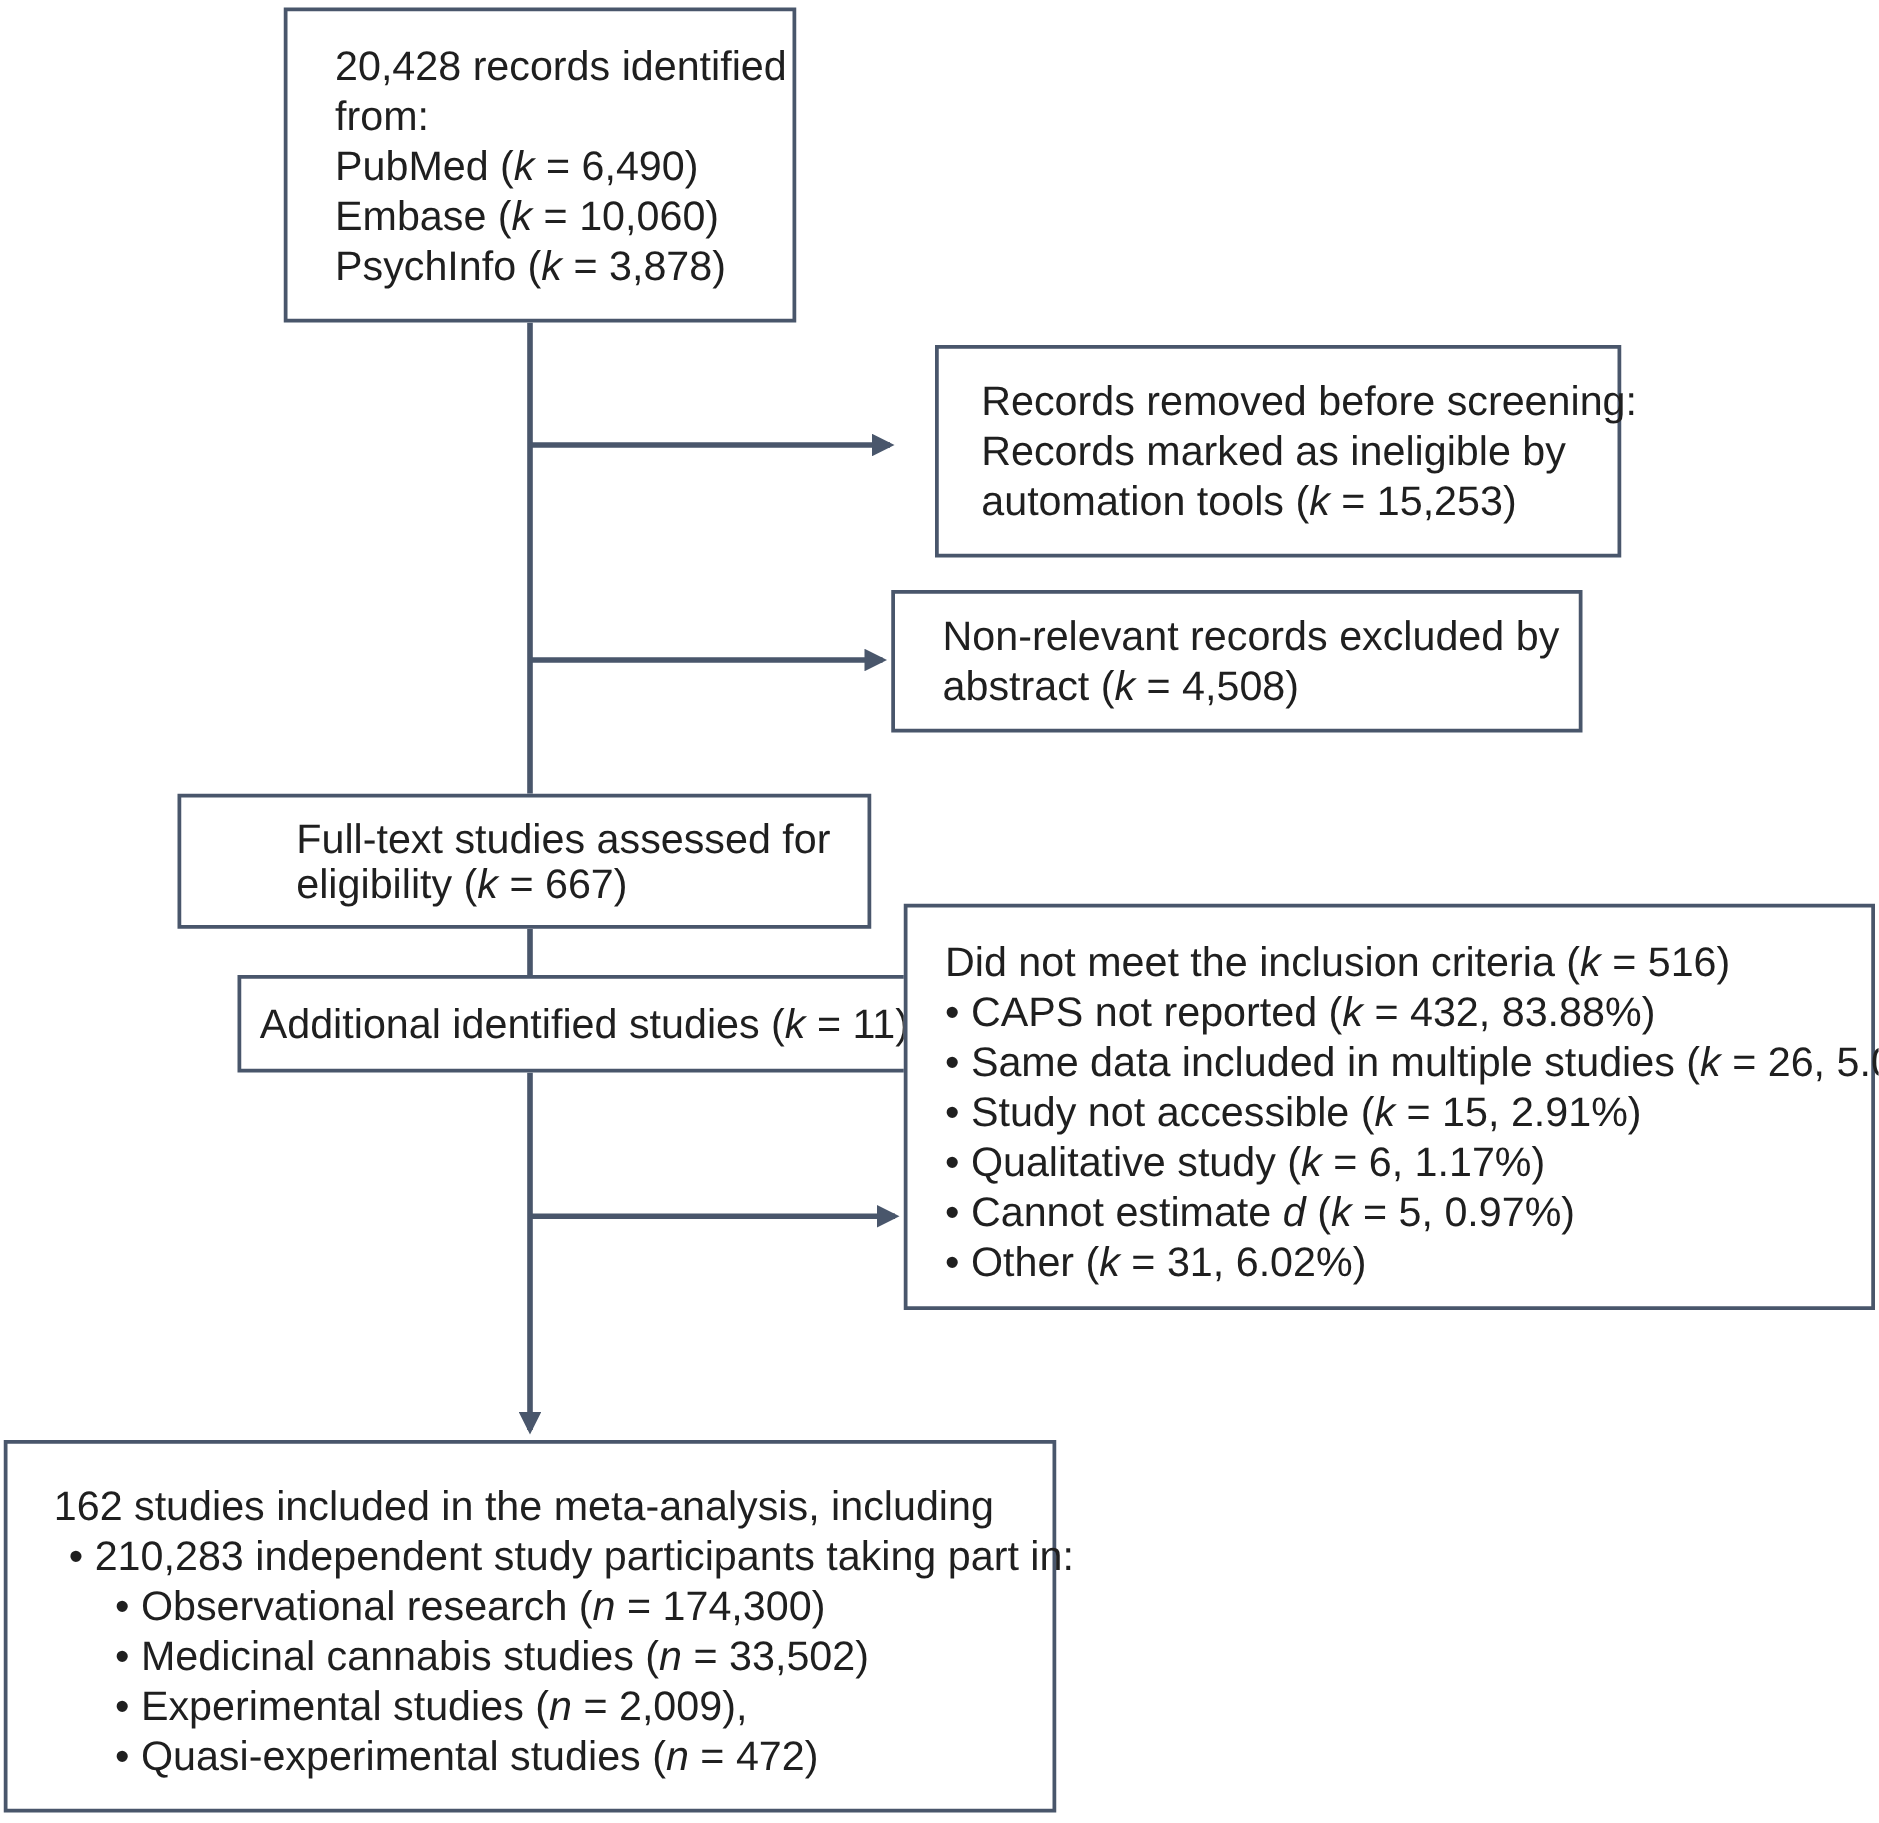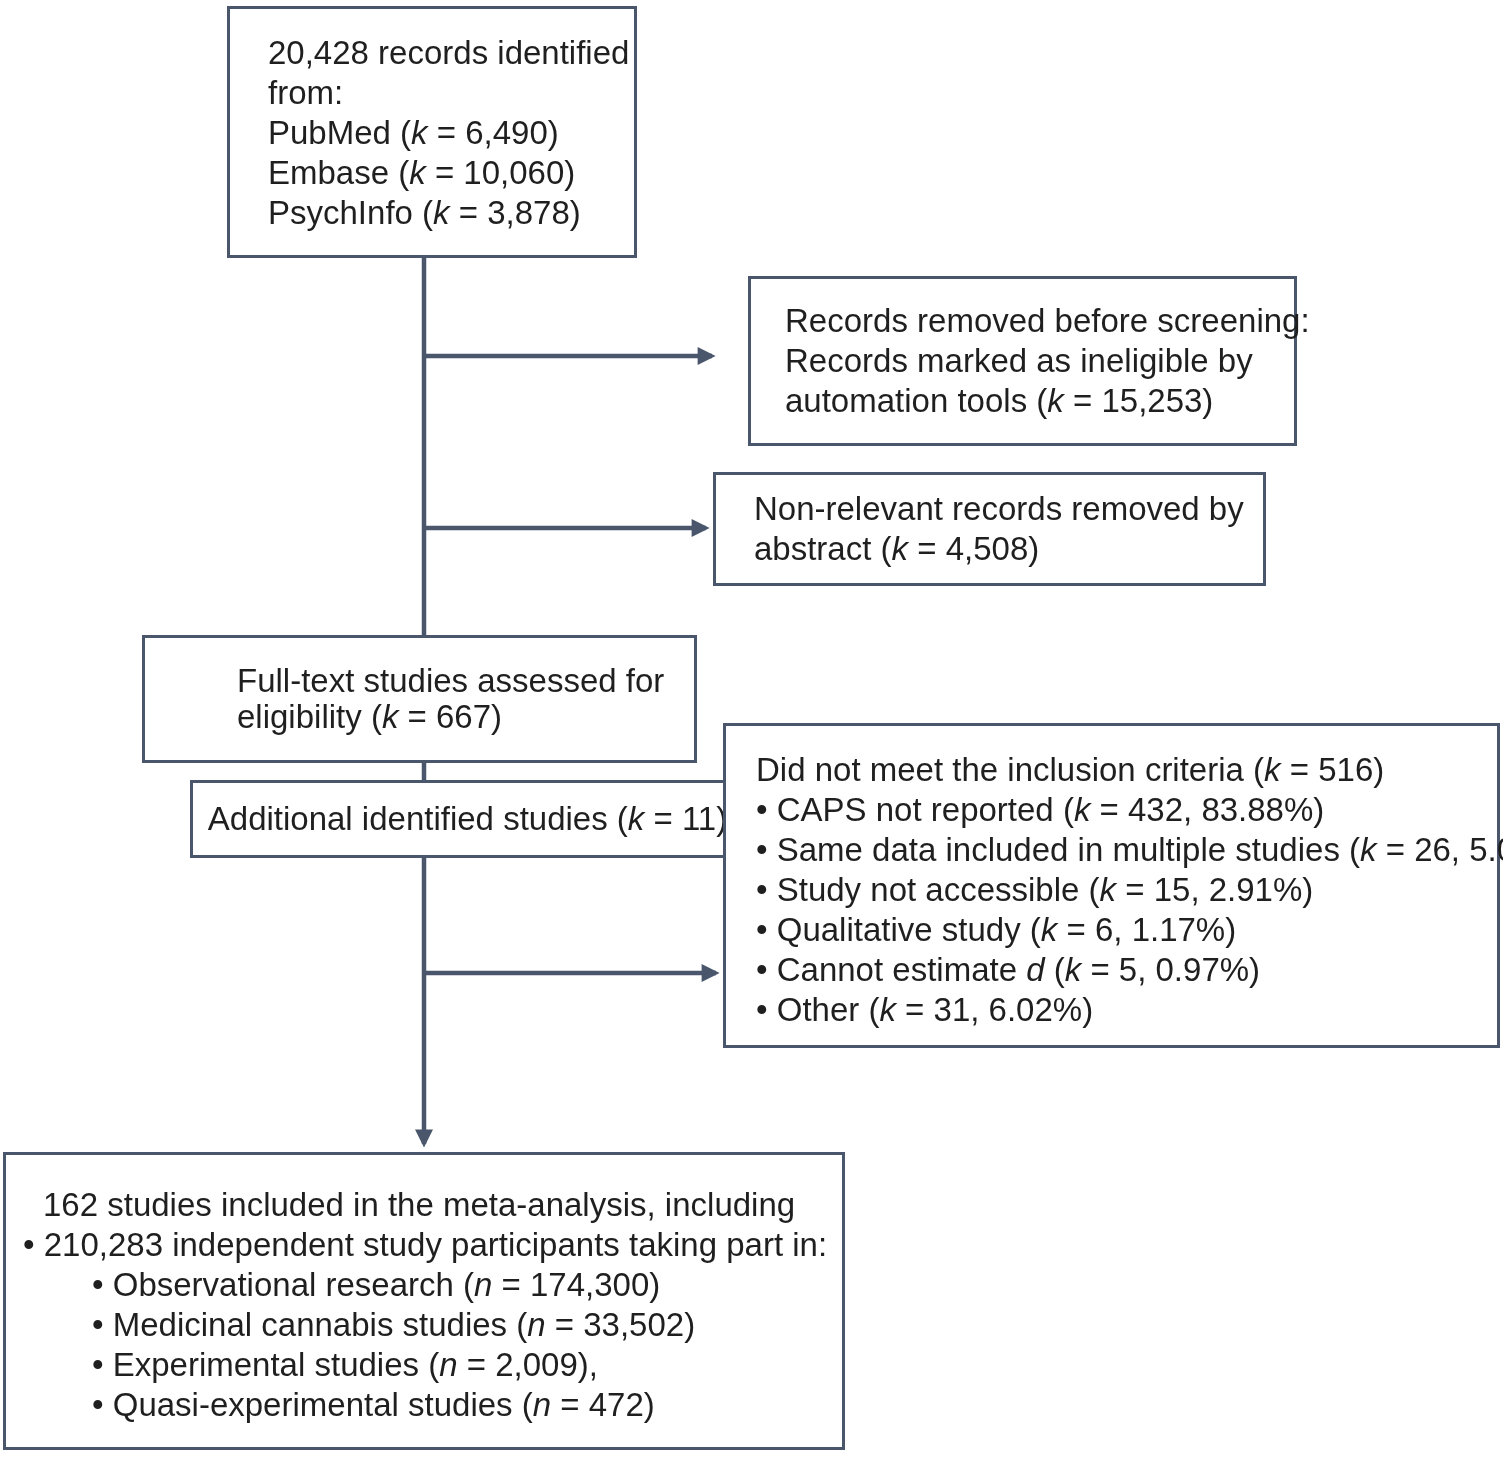--- a/index.html
+++ b/index.html
@@ -32,21 +32,21 @@
   .vcenter{justify-content:center;}
   .b-ident{padding:24px 10px 0 38px;}
   .b-removed{padding-left:34px;}
   .b-excluded{padding-left:38px;}
   .b-fulltext{padding-left:92px;}
   .b-fulltext .line{line-height:36px;}
   .b-additional{align-items:center;justify-content:center;text-align:center;margin-left:48px;}
   .b-criteria{padding:24px 10px 0 30px;}
   .b-included{padding:30px 10px 0 0;}
   .b-included .l-first{margin-left:37px;}
-  .b-included .l-bullet{margin-left:17px;}
+  .b-included .l-bullet{margin-left:49px;}
   .b-included .sub{margin-left:86px;}
   i{font-style:italic;}
 </style>
 </head>
 <body>
 
 <div class="canvas">
 
   <svg class="arrows" viewBox="0 0 1503 1458" xmlns="http://www.w3.org/2000/svg" aria-hidden="true">
     <defs>
@@ -70,25 +70,25 @@
       <div class="line">PsychInfo (<i>k</i> = 3,878)</div>
     </div>
 
   <div class="box vcenter b-removed" style="left:748px;top:276px;width:549px;height:170px;">
       <div class="line">Records removed before screening:</div>
       <div class="line">Records marked as ineligible by</div>
       <div class="line">automation tools (<i>k</i> = 15,253)</div>
     </div>
 
   <div class="box vcenter b-excluded" style="left:713px;top:472px;width:553px;height:114px;">
-      <div class="line">Non-relevant records removed by</div>
+      <div class="line">Non-relevant records excluded by</div>
       <div class="line">abstract (<i>k</i> = 4,508)</div>
     </div>
 
-  <div class="box vcenter b-fulltext" style="left:142px;top:635px;width:555px;height:128px;">
+  <div class="box vcenter b-fulltext" style="left:142px;top:635px;width:555px;height:108px;">
       <div class="line">Full-text studies assessed for</div>
       <div class="line">eligibility (<i>k</i> = 667)</div>
     </div>
 
   <div class="box b-additional" style="left:142px;top:780px;width:555px;height:78px;">
       <div class="line">Additional identified studies (<i>k</i> = 11)</div>
     </div>
 
   <div class="box b-criteria" style="left:723px;top:723px;width:777px;height:325px;">
     <div class="line">Did not meet the inclusion criteria (<i>k</i> = 516)</div>

